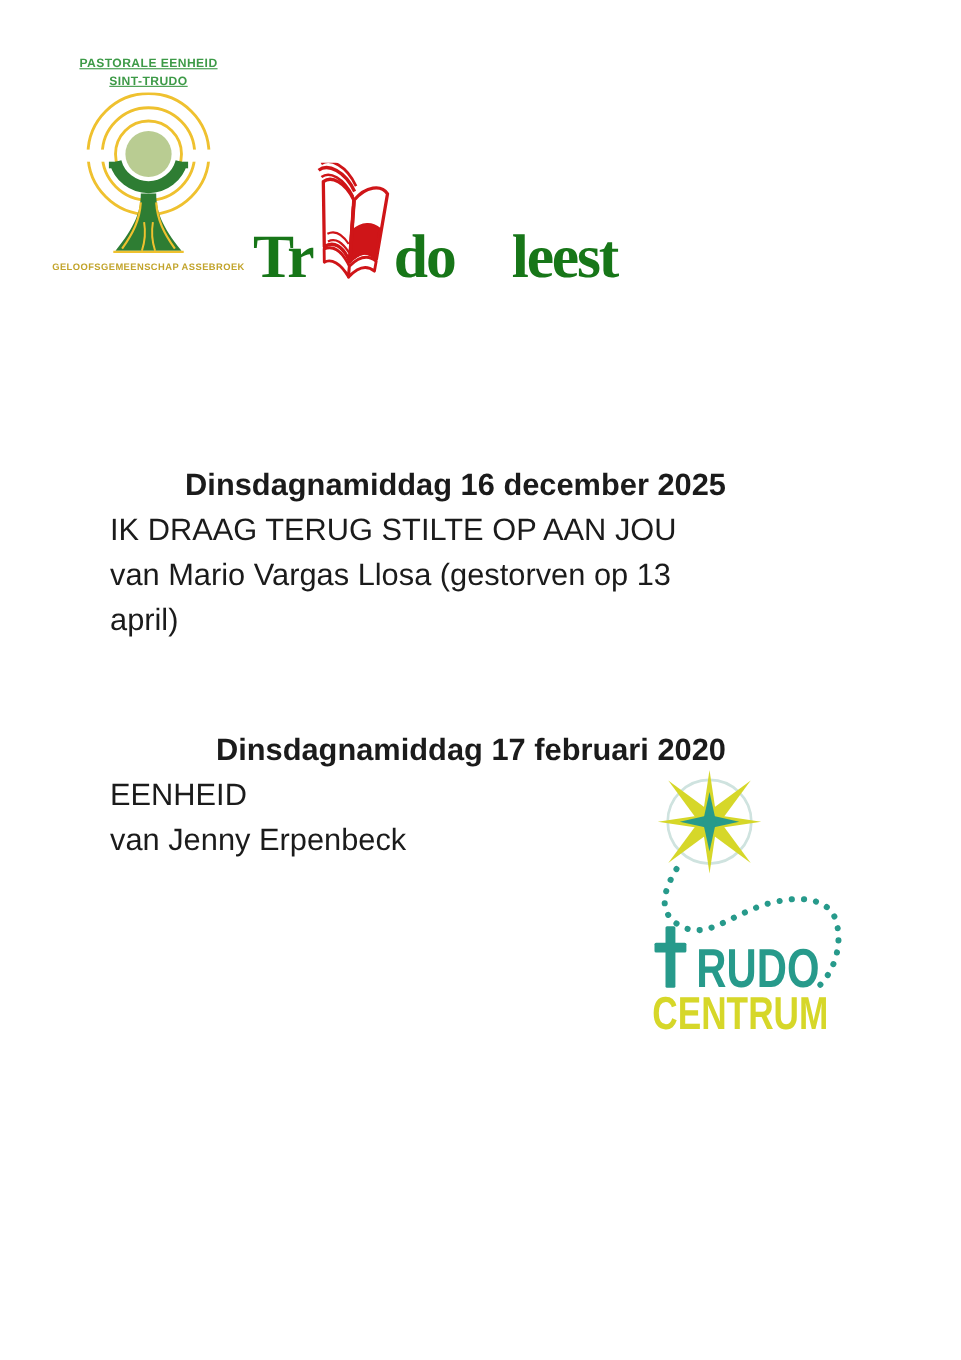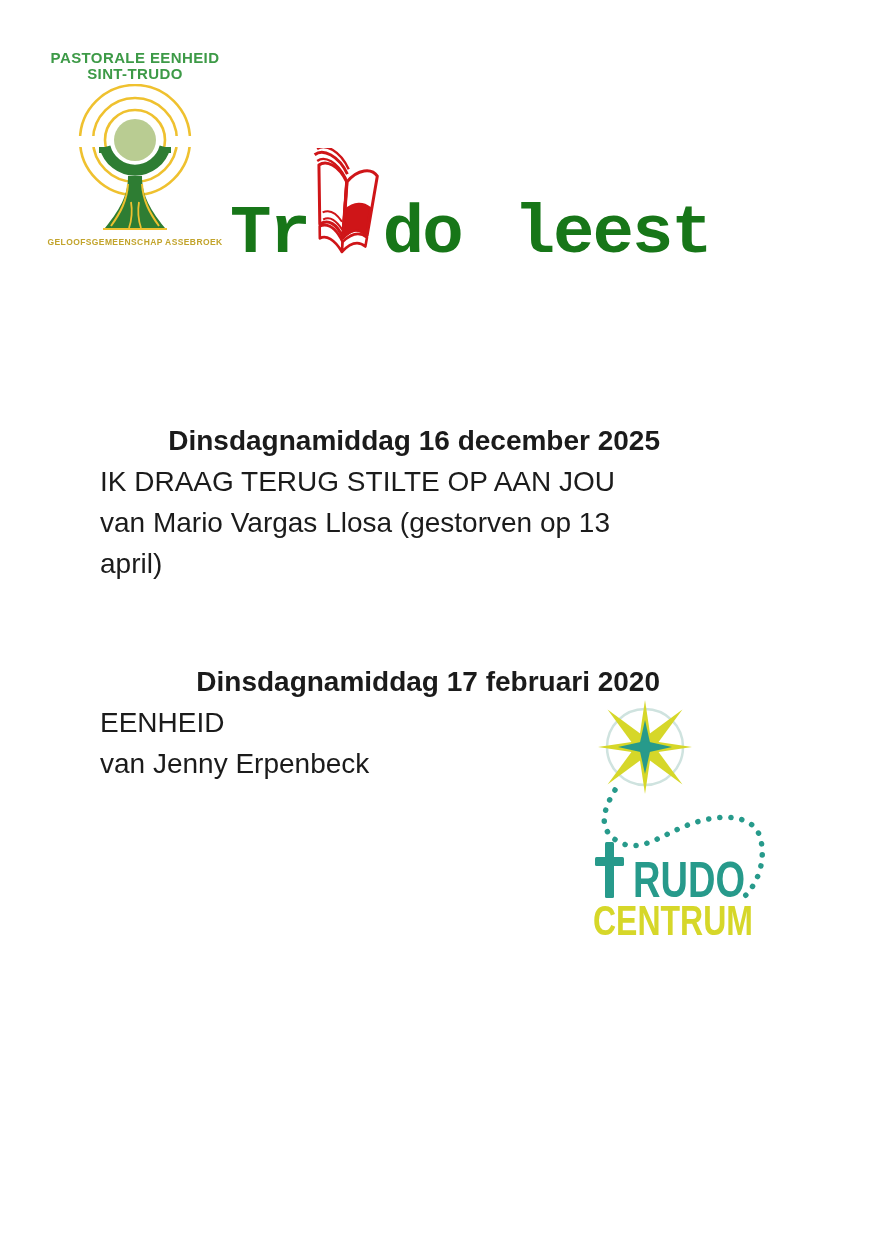--- a/index.html
+++ b/index.html
@@ -29,44 +29,45 @@
   
   .pastoral-logo {
     position: absolute;
     left: 38px; top: 50px;
     width: 194px;
     text-align: center;
   }
   .pastoral-logo .l1, .pastoral-logo .l2 {
     color: var(--logo-green, #3d9a47);
     font-weight: bold;
-    font-size: 15px;
+    font-size: 11px;
     letter-spacing: 0.4px;
     line-height: 16px;
+    text-decoration: underline;
   }
   .pastoral-logo svg { display: block; margin: 2px auto 0; }
   .pastoral-logo .footer-txt {
     color: var(--olive, #c2a42c);
     font-weight: bold;
     font-size: 8.5px;
     letter-spacing: 0.4px;
     margin-top: 1px;
     white-space: nowrap;
   }
 
   
   .main-title {
     position: absolute;
     left: 230px; top: 148px;
     display: flex;
     align-items: flex-end;
     color: var(--title-green, #177618);
-    font-family: Liberation Mono, monospace;
-    font-weight: bold;
-    font-size: 69px;
+    font-family: Liberation Serif, serif;
+    font-weight: bold;
+    font-size: 56px;
     line-height: 100px;
     letter-spacing: -2px;
     white-space: nowrap;
   }
   .main-title .book-icon-wrap {
     display: inline-block;
     margin: 0 -4px -14px -6px;
   }
   .main-title .word-gap { display: inline-block; width: 52px; }
 

